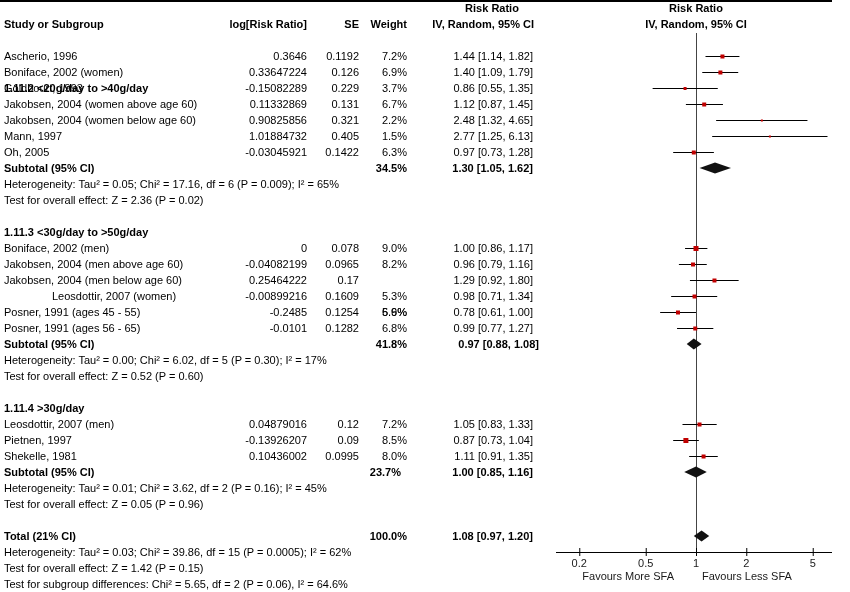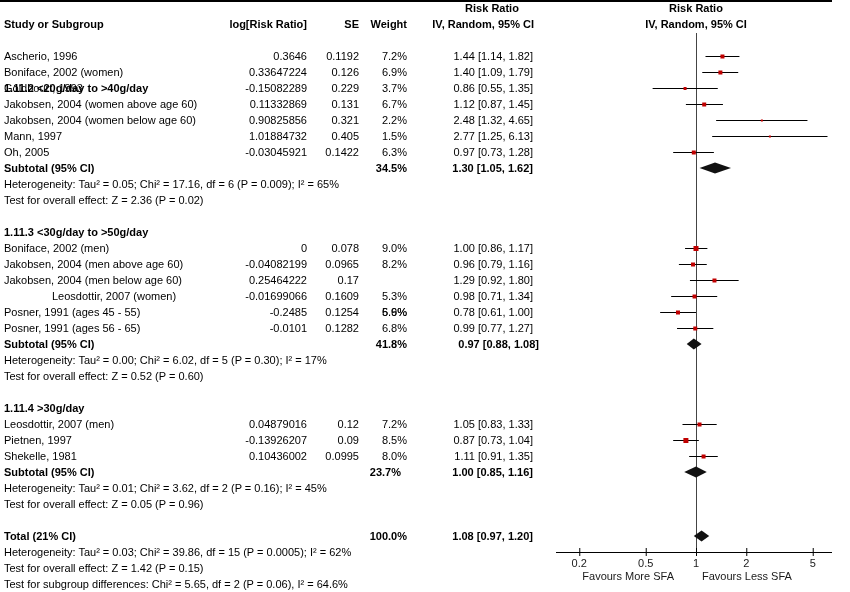--- a/index.html
+++ b/index.html
@@ -83,21 +83,21 @@
       <div class="cell" style="right: 525px; top: 256px;">-0.04082199</div>
       <div class="cell" style="right: 473px; top: 256px;">0.0965</div>
       <div class="cell" style="right: 425px; top: 256px;">8.2%</div>
       <div class="cell" style="right: 299px; top: 256px;">0.96 [0.79, 1.16]</div>
       <div class="cell" style="left: 4px; top: 272px;">Jakobsen, 2004 (men below age 60)</div>
       <div class="cell" style="right: 525px; top: 272px;">0.25464222</div>
       <div class="cell" style="right: 473px; top: 272px;">0.17</div>
       <div class="cell" style="right: 425px; top: 272px; margin-top: 16px;">5.3%</div>
       <div class="cell" style="right: 299px; top: 272px;">1.29 [0.92, 1.80]</div>
       <div class="cell" style="left: 4px; top: 288px; margin-left: 48px;">Leosdottir, 2007 (women)</div>
-      <div class="cell" style="right: 525px; top: 288px;">-0.01699066</div>
+      <div class="cell" style="right: 525px; top: 288px;">-0.00899216</div>
       <div class="cell" style="right: 473px; top: 288px;">0.1609</div>
       <div class="cell" style="right: 425px; top: 288px; margin-top: 16px;">5.6%</div>
       <div class="cell" style="right: 299px; top: 288px;">0.98 [0.71, 1.34]</div>
       <div class="cell" style="left: 4px; top: 304px;">Posner, 1991 (ages 45 - 55)</div>
       <div class="cell" style="right: 525px; top: 304px;">-0.2485</div>
       <div class="cell" style="right: 473px; top: 304px;">0.1254</div>
       <div class="cell" style="right: 425px; top: 304px;">6.9%</div>
       <div class="cell" style="right: 299px; top: 304px;">0.78 [0.61, 1.00]</div>
       <div class="cell" style="left: 4px; top: 320px;">Posner, 1991 (ages 56 - 65)</div>
       <div class="cell" style="right: 525px; top: 320px;">-0.0101</div>

